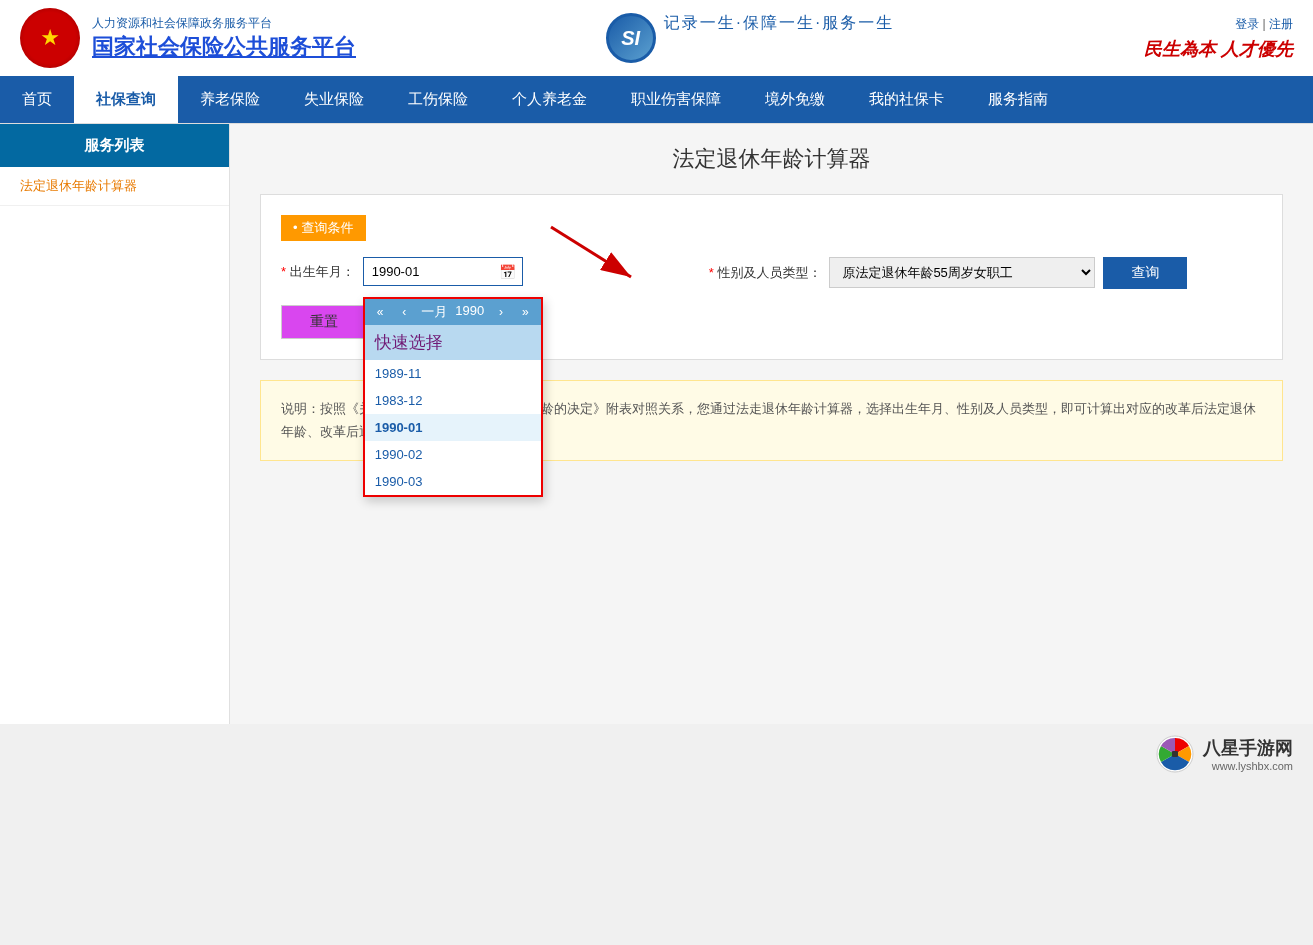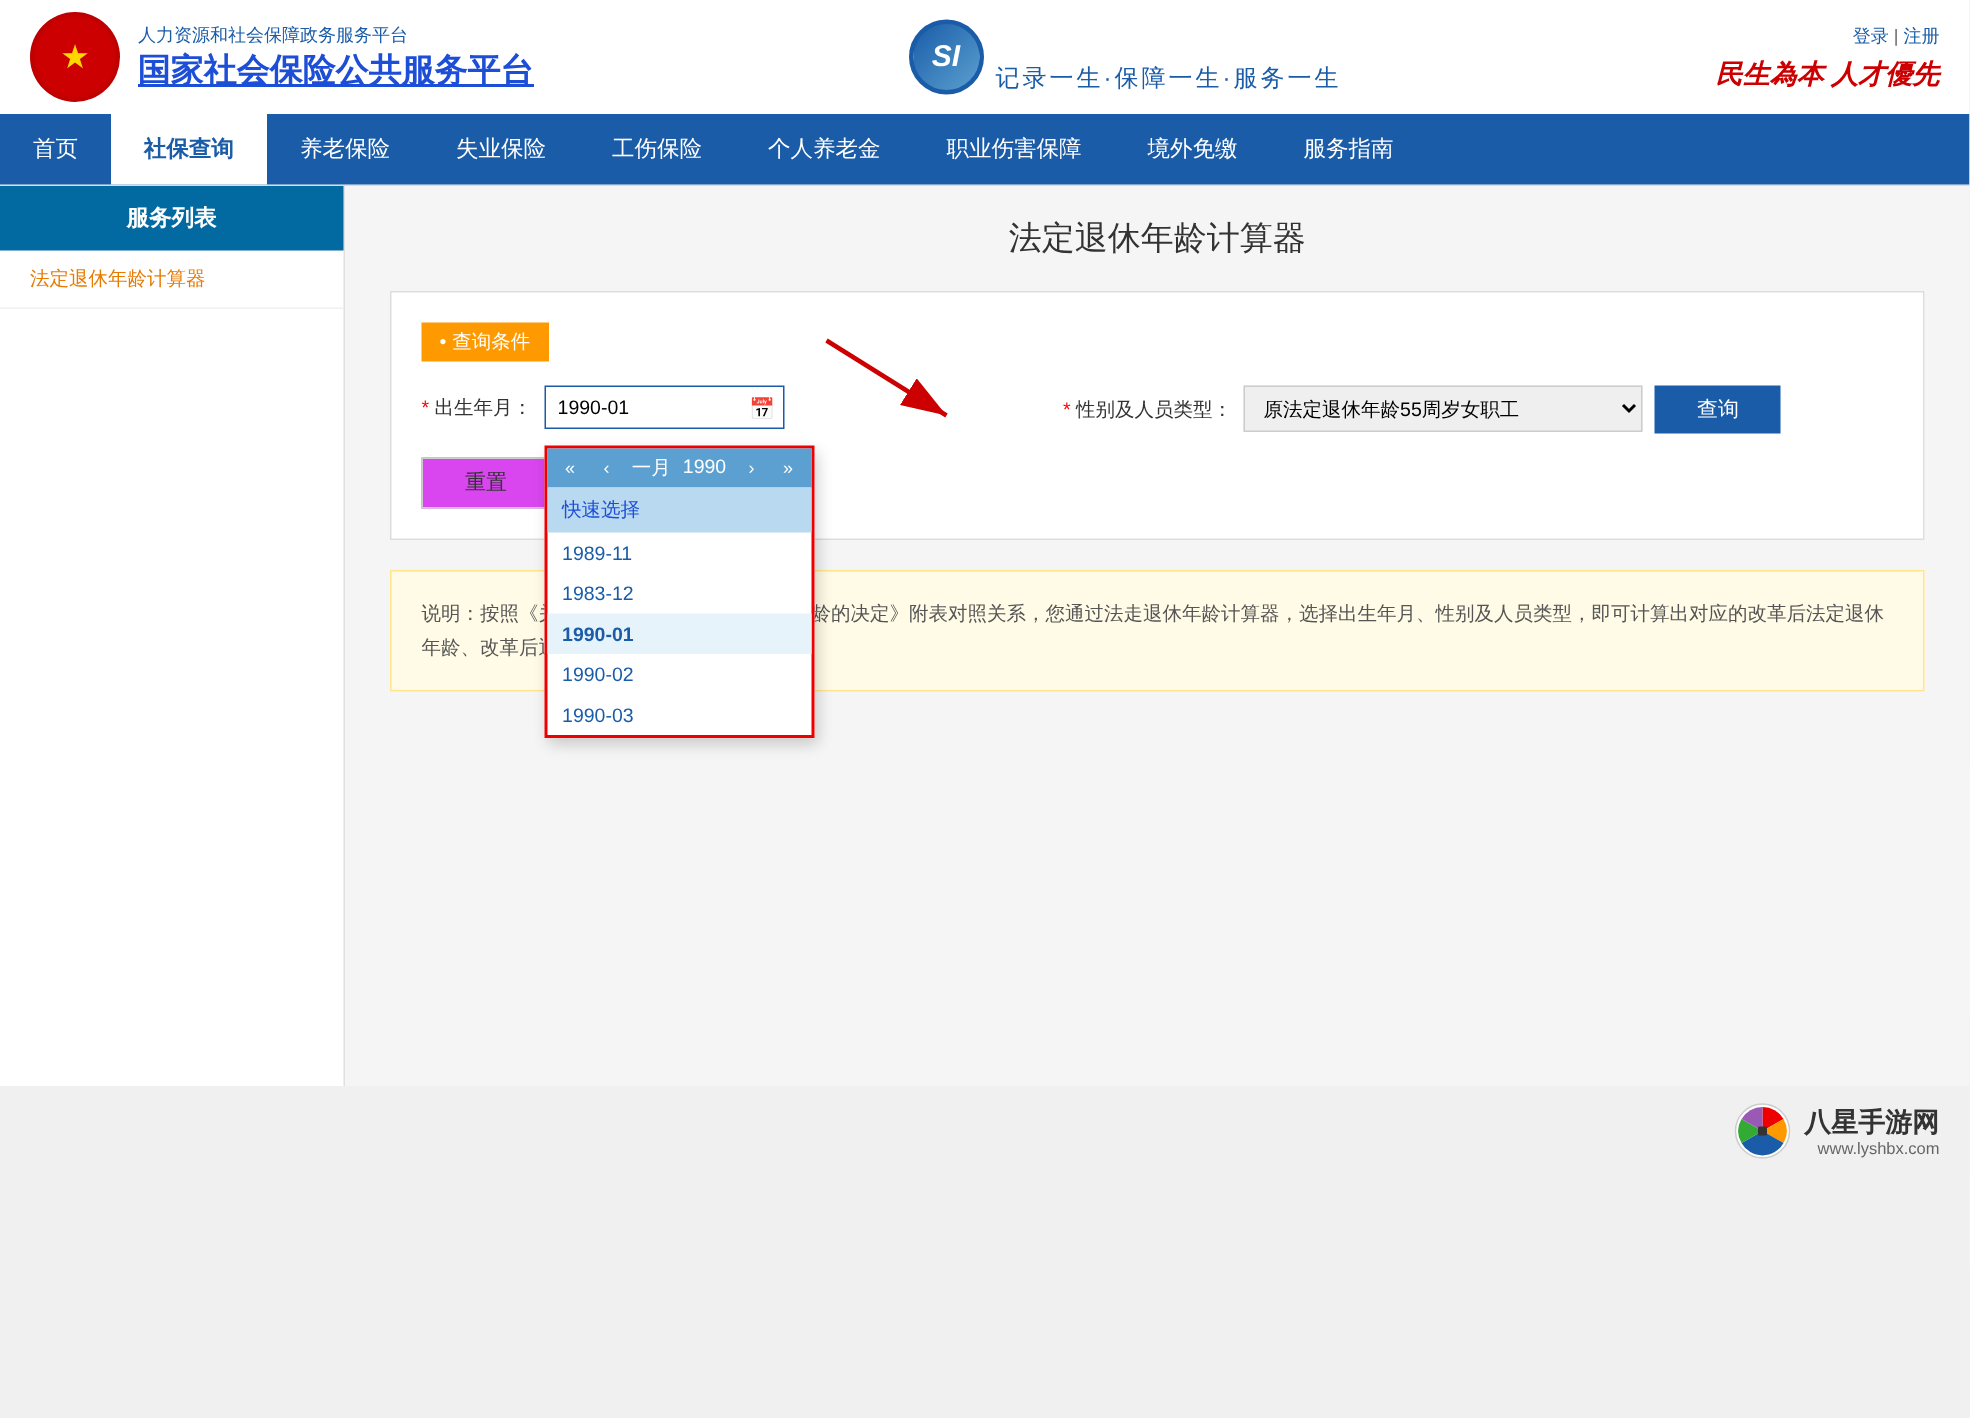--- a/index.html
+++ b/index.html
@@ -8,21 +8,21 @@
     
     .header { background: #fff; border-bottom: 1px solid #ddd; padding: 0; }
     .header-top { display: flex; align-items: center; padding: 8px 20px; justify-content: space-between; }
     .header-left { display: flex; align-items: center; gap: 12px; }
     .logo-badge { width: 60px; height: 60px; background: radial-gradient(circle, #c00 60%, #800 100%); border-radius: 50%; display: flex; align-items: center; justify-content: center; }
     .logo-badge-inner { color: #ffd700; font-size: 22px; }
     .site-title-block { display: flex; flex-direction: column; }
     .site-subtitle { color: #1a5ca8; font-size: 12px; }
     .site-title { color: #1d4ed8; font-size: 22px; font-weight: bold; text-decoration: underline; }
     .header-center { display: flex; flex-direction: column; align-items: center; }
-    .center-logo { display: flex; align-items: flex-end; gap: 8px; }
+    .center-logo { display: flex; align-items: flex-start; gap: 8px; }
     .si-circle { width: 50px; height: 50px; border-radius: 50%; background: linear-gradient(135deg, #1a5ca8, #5ba0d0); display: flex; align-items: center; justify-content: center; color: #fff; font-size: 20px; font-style: italic; font-weight: bold; border: 3px solid #1a5ca8; }
     .center-slogan { color: #1a5ca8; font-size: 16px; letter-spacing: 2px; }
     .header-right { display: flex; flex-direction: column; align-items: flex-end; gap: 4px; }
     .login-links { font-size: 12px; color: #666; }
     .login-links a { color: #1a5ca8; text-decoration: none; }
     .right-slogan { color: #c00; font-size: 18px; font-style: italic; font-weight: bold; }
 
     
     .nav { background: #1a5ca8; display: flex; align-items: stretch; }
     .nav-item { color: #fff; padding: 14px 22px; cursor: pointer; font-size: 15px; white-space: nowrap; }
@@ -53,21 +53,21 @@
     .gender-select { border: 1px solid #ccc; padding: 6px 8px; font-size: 13px; width: 266px; outline: none; }
 
     .btn-query { background: #1a5ca8; color: #fff; border: none; padding: 7px 28px; font-size: 14px; cursor: pointer; }
     .btn-reset { background: #d946ef; color: #333; border: 1px solid #ccc; padding: 7px 28px; font-size: 14px; cursor: pointer; }
 
     
     .date-picker-dropdown { position: absolute; top: 40px; left: 0; background: #fff; border: 2px solid #e00; z-index: 100; width: 180px; box-shadow: 2px 4px 10px rgba(0,0,0,0.2); }
     .dp-header { background: #5ba0d0; display: flex; align-items: center; justify-content: space-between; padding: 4px 8px; }
     .dp-nav-btn { background: none; border: none; color: #fff; cursor: pointer; font-size: 12px; padding: 2px 4px; }
     .dp-month-year { color: #fff; font-size: 13px; display: flex; gap: 8px; }
-    .dp-quick-select { background: #b8d9f0; color: #1d4ed8; padding: 6px 10px; font-size: 13px; cursor: pointer; }
+    .dp-quick-select { background: #b8d9f0; color: #701a75; padding: 6px 10px; font-size: 17px; cursor: pointer; }
     .dp-option { padding: 6px 10px; font-size: 13px; color: #1a5ca8; cursor: pointer; }
     .dp-option:hover, .dp-option.selected { background: #e6f3fb; }
     .dp-option.selected { color: #1a5ca8; font-weight: bold; }
     .dp-footer { display: flex; justify-content: flex-end; gap: 4px; padding: 4px 6px; border-top: 1px solid #eee; }
     .dp-footer-btn { padding: 3px 10px; font-size: 12px; border: none; cursor: pointer; border-radius: 2px; }
     .dp-btn-clear { background: #5ba0d0; color: #fff; }
     .dp-btn-today { background: #5ba0d0; color: #fff; }
     .dp-btn-confirm { background: #5ba0d0; color: #fff; }
 
     
@@ -113,20 +113,21 @@
 
   <nav class="nav">
     <div class="nav-item">首页</div>
     <div class="nav-item active">社保查询</div>
     <div class="nav-item">养老保险</div>
     <div class="nav-item">失业保险</div>
     <div class="nav-item">工伤保险</div>
     <div class="nav-item">个人养老金</div>
     <div class="nav-item">职业伤害保障</div>
     <div class="nav-item">境外免缴</div>
+    <div class="nav-item">我的社保卡</div>
     <div class="nav-item">服务指南</div>
   </nav>
 </div>
 
 <div class="main-wrap">
 
   <div class="sidebar">
     <div class="sidebar-header">服务列表</div>
     <div class="sidebar-item">法定退休年龄计算器</div>
   </div>

